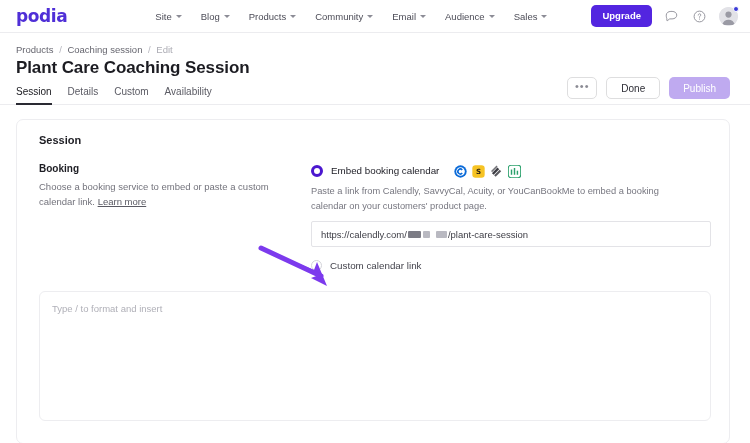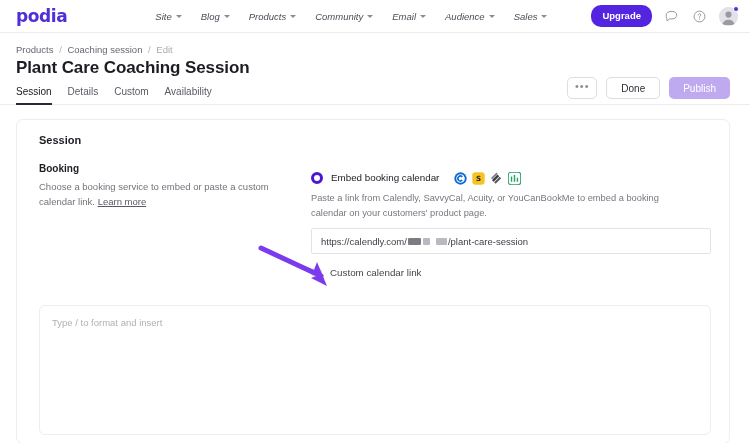--- a/index.html
+++ b/index.html
@@ -34,42 +34,41 @@
     margin-left: 88px;
   }
   .navitem {
     font-size: 9.5px;
     color: #4c4c57;
     display: flex;
     align-items: center;
     gap: 4px;
     cursor: pointer;
     white-space: nowrap;
-    font-style: italic;
   }
   .caret {
     width: 0; height: 0;
     border-left: 3px solid transparent;
     border-right: 3px solid transparent;
     border-top: 3.5px solid #8c8c96;
     display: inline-block;
   }
   .navright {
     margin-left: auto;
     display: flex;
     align-items: center;
     gap: 11px;
   }
   .upgrade-btn {
     background: #5325e0;
     color: #fff;
     font-size: 9.5px;
     font-weight: bold;
     border: none;
-    border-radius: 10px;
+    border-radius: 5px;
     padding: 6px 11px;
     cursor: pointer;
     line-height: 1;
     font-family: "Liberation Sans", sans-serif;
   }
   .icon-btn {
     width: 17px; height: 17px;
     display: flex; align-items: center; justify-content: center;
     cursor: pointer;
   }
@@ -156,21 +155,21 @@
     height: 325px;
     padding: 14px 18px 0 22px;
     position: relative;
   }
   .card-title {
     font-size: 11px; font-weight: bold; color: #1d1d23;
     margin-bottom: 17px;
   }
   .row { display: flex; }
   .col-left { width: 272px; flex-shrink: 0; padding-right: 18px; }
-  .col-right { flex: 1; padding-top: 1px; margin-top: 7px; }
+  .col-right { flex: 1; padding-top: 1px; }
   .field-label {
     font-size: 10px; font-weight: bold; color: #1d1d23;
     margin-bottom: 5px;
   }
   .field-desc {
     font-size: 9.5px; color: #73737c; line-height: 1.58;
   }
   .field-desc a { color: #5a5a63; text-decoration: underline; cursor: pointer; }
 
   

